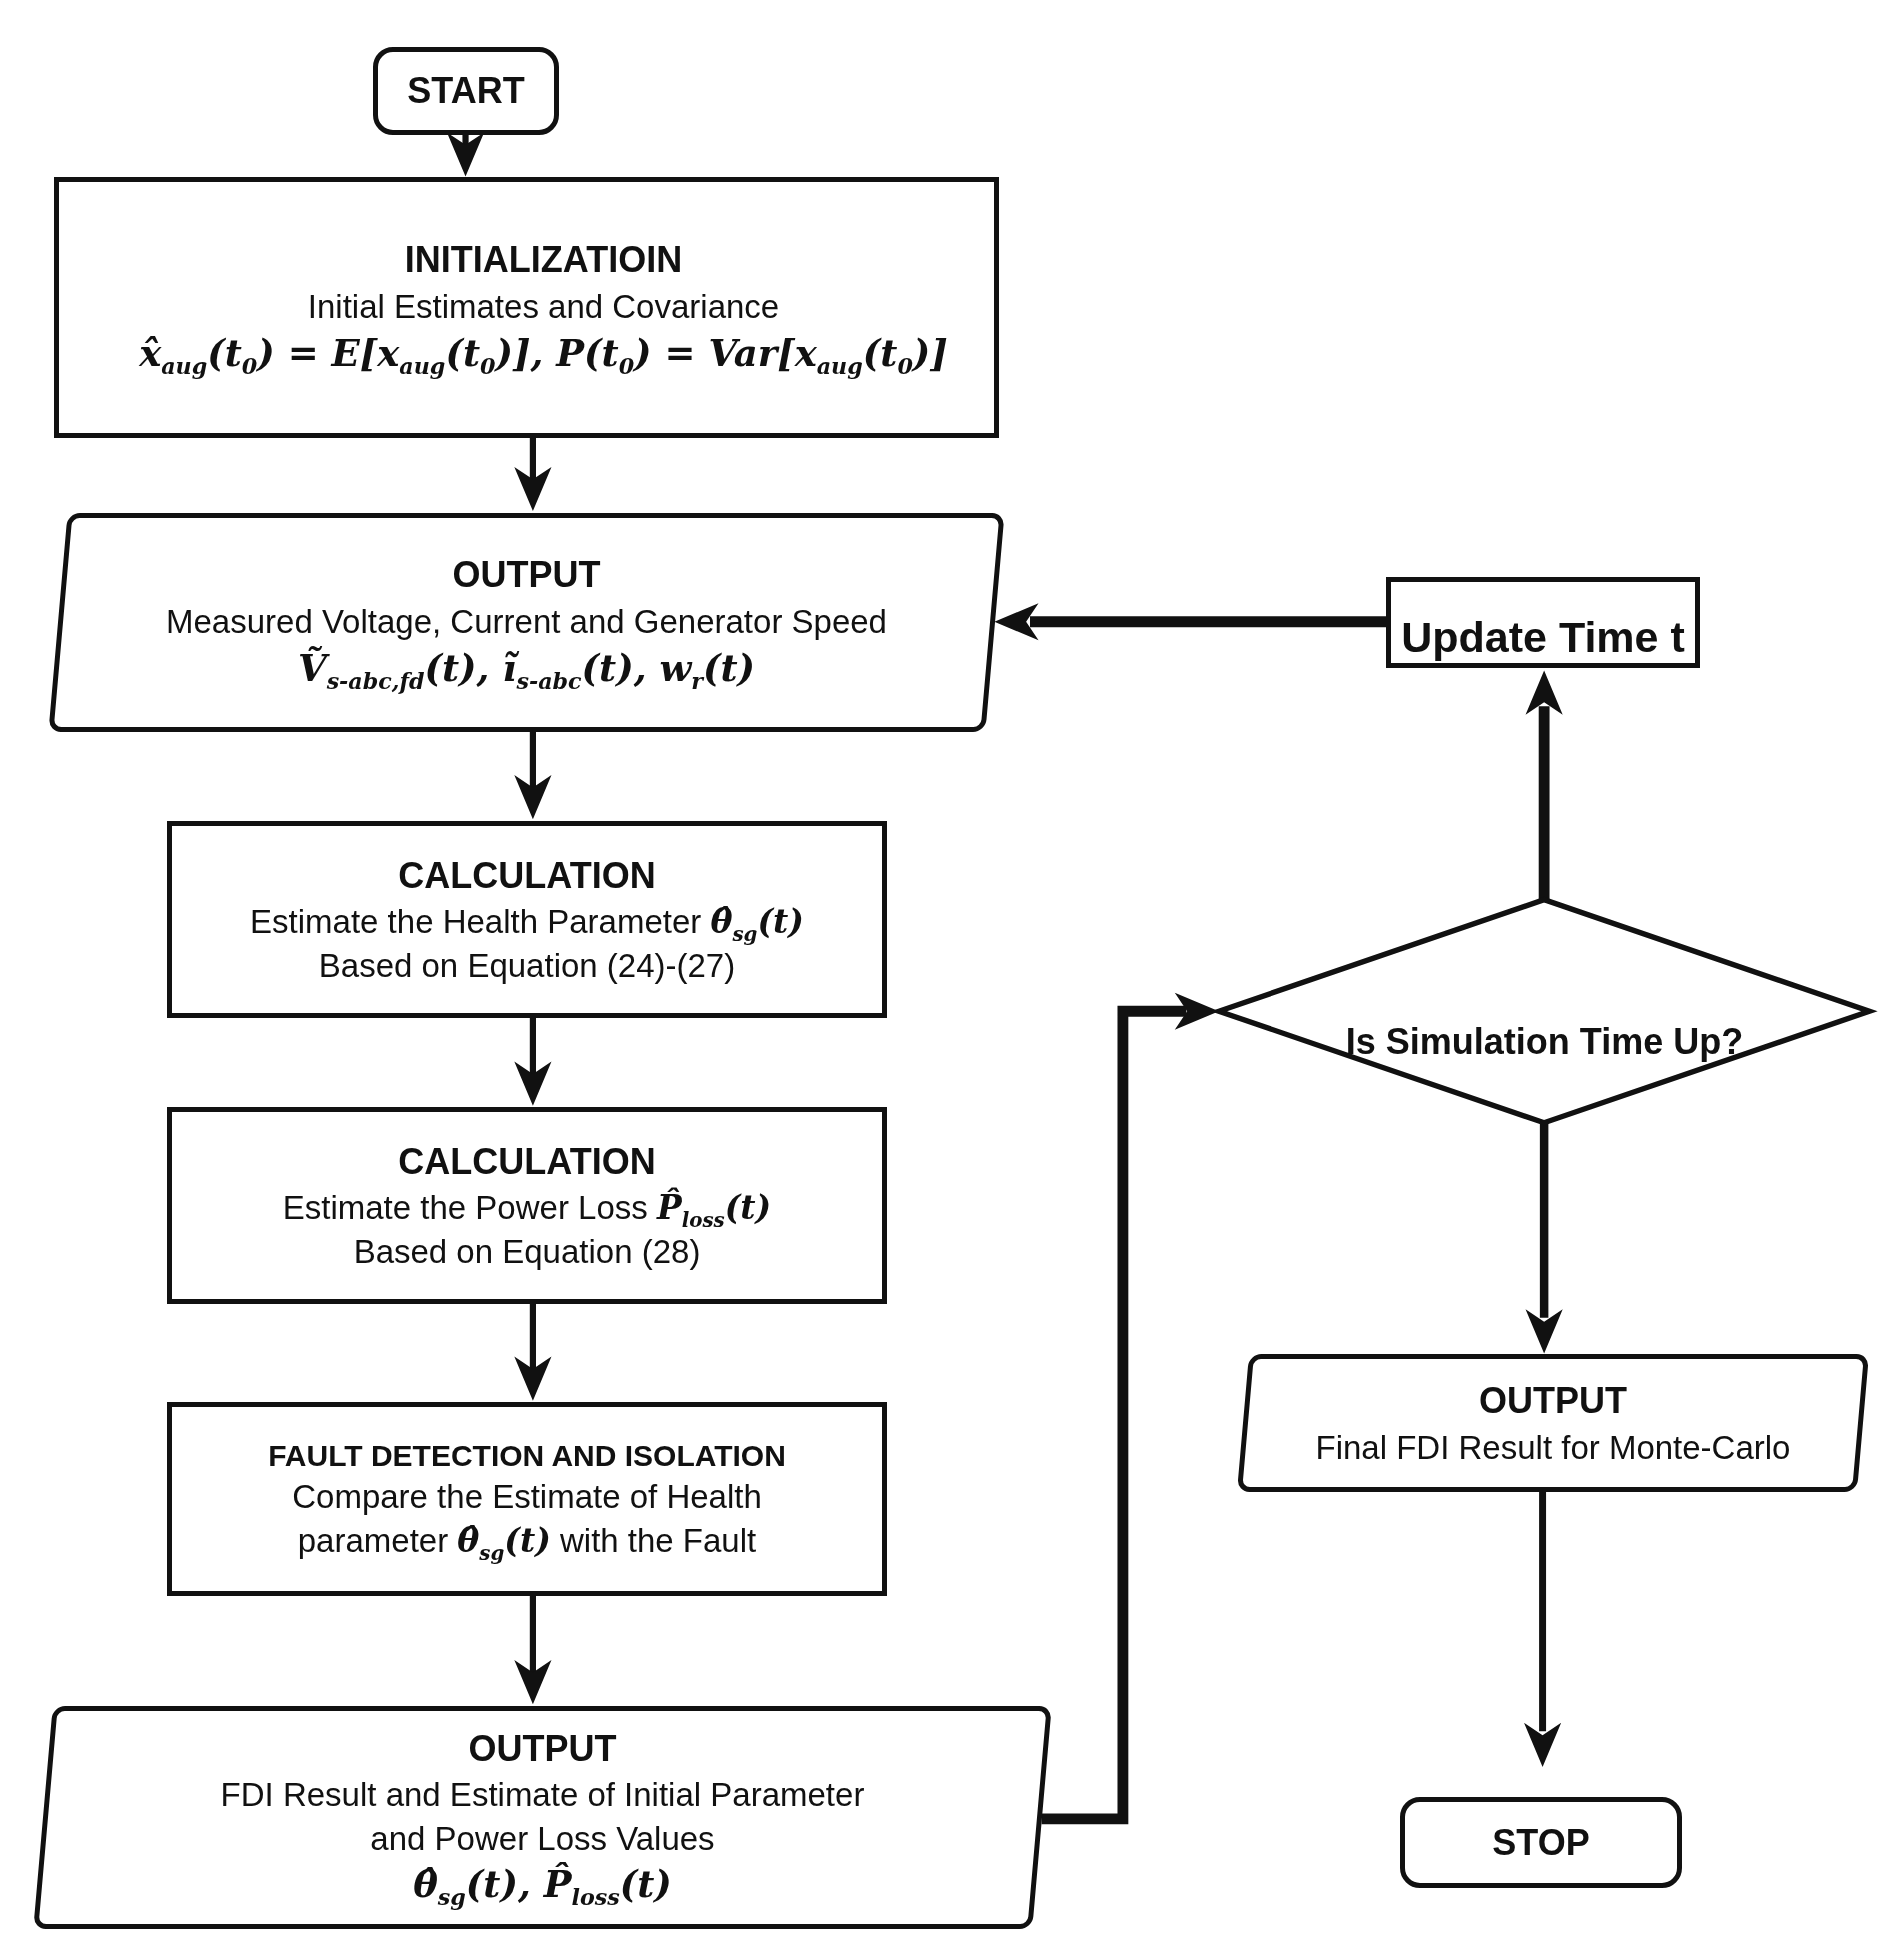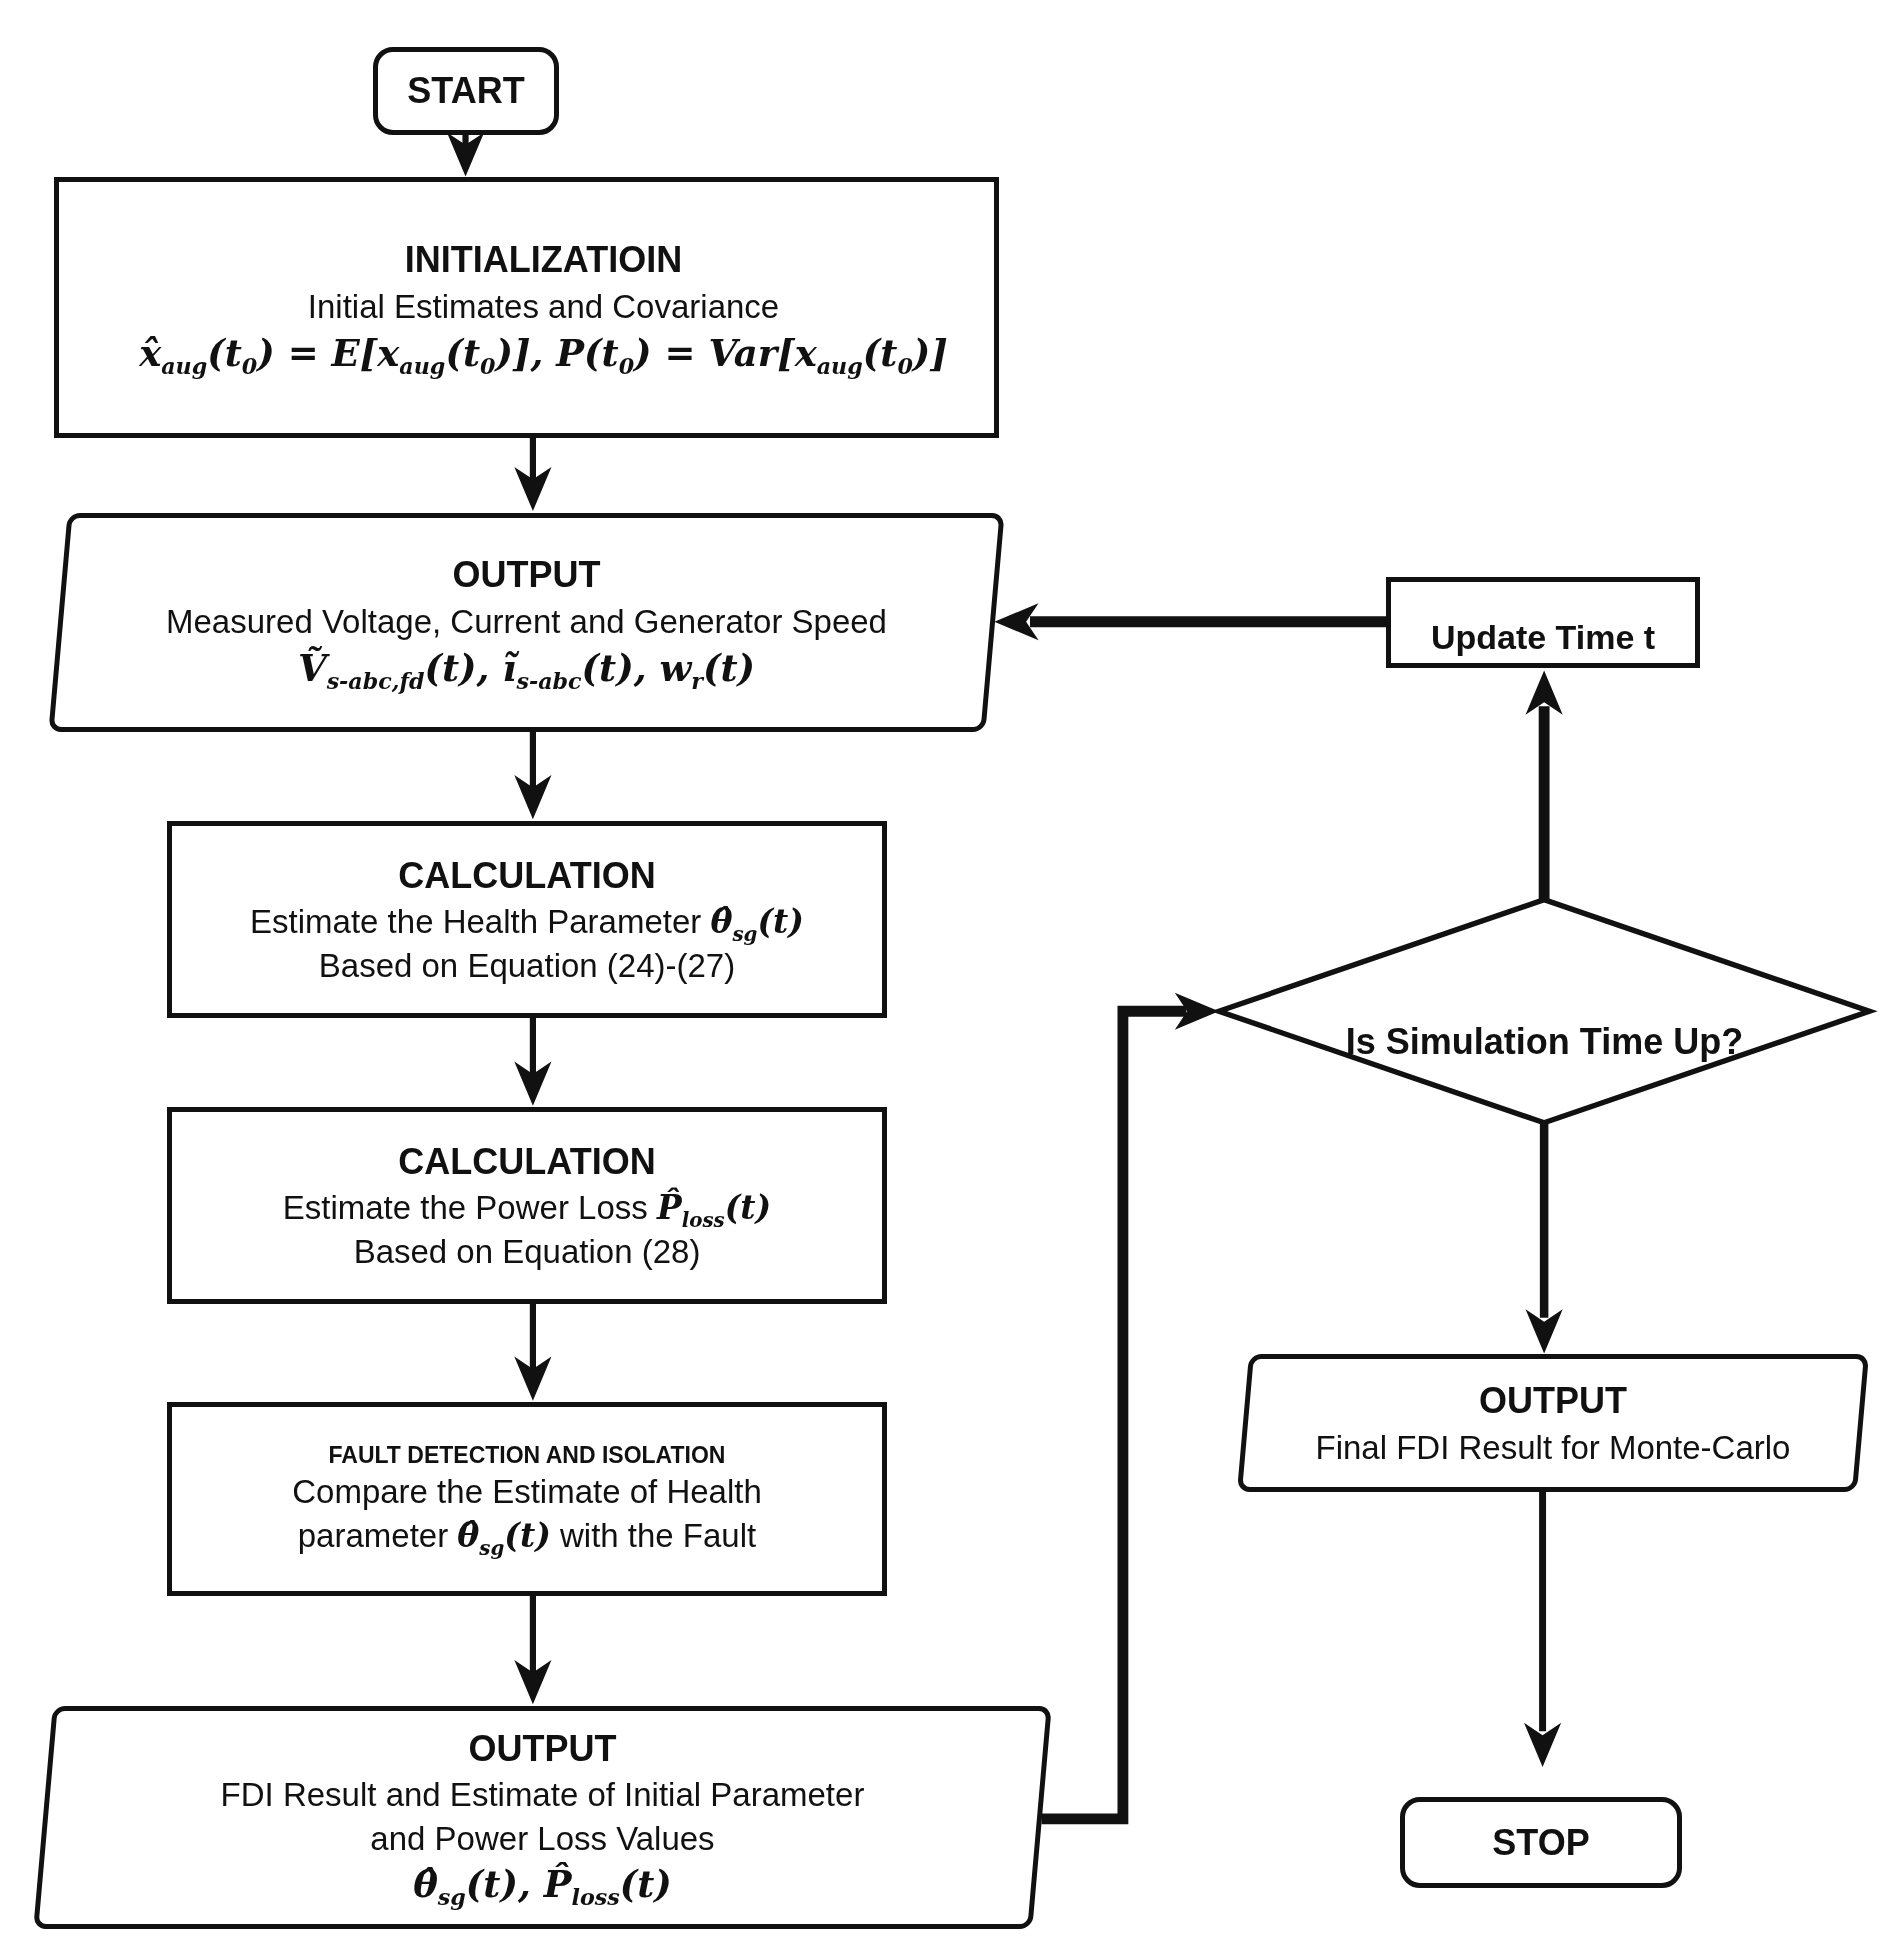--- a/index.html
+++ b/index.html
@@ -17,21 +17,21 @@
   .rect{border:5.4px solid #111111;}
   .terminator{border:5.4px solid #111111;border-radius:20px;}
   
   .io{background:transparent;border:none;}
   .io::before{content:"";position:absolute;inset:0;background:#ffffff;
               border:5.4px solid #111111;border-radius:12.4px;transform:skewX(-5deg);}
   .io > *{position:relative;}
   .diamond-label{position:absolute;display:flex;align-items:center;justify-content:center;
                  text-align:center;background:transparent;}
   .title{font-weight:bold;font-size:36px;line-height:1.35;}
-  .title-sm{font-weight:bold;font-size:23px;line-height:1.3;text-align:center;}
+  .title-sm{font-weight:bold;font-size:30px;line-height:1.3;text-align:center;}
   .body-line{font-size:33px;line-height:1.32;}
   .formula{font-family:"DejaVu Serif",serif;font-style:italic;font-weight:bold;
            font-size:37px;line-height:1.35;}
   .m{font-family:"DejaVu Serif",serif;font-style:italic;font-weight:bold;}
   sub{font-size:60%;line-height:0;}
   .big-label{font-weight:bold;font-size:36px;margin-top:30px;}
 </style>
 </head>
 <body>
 
@@ -102,21 +102,21 @@
   </div>
 
   <div class="node io" style="left:43px;top:1706px;width:999px;height:223px;">
     <div class="title">OUTPUT</div>
     <div class="body-line">FDI Result and Estimate of Initial Parameter</div>
     <div class="body-line">and Power Loss Values</div>
     <div class="formula">θ̂<sub>sg</sub>(t), P̂<sub>loss</sub>(t)</div>
   </div>
 
   <div class="node rect" style="left:1386px;top:577px;width:314px;height:91px;">
-    <div class="big-label" style="font-size:34px;">Update Time t</div>
+    <div class="big-label" style="font-size:43px;">Update Time t</div>
   </div>
 
   <div class="diamond-label big-label" style="left:1219px;top:900px;width:651px;height:223px;">
     <div>Is Simulation Time Up?</div>
   </div>
 
   <div class="node io" style="left:1243px;top:1354px;width:620px;height:138px;">
     <div class="title">OUTPUT</div>
     <div class="body-line">Final FDI Result for Monte-Carlo</div>
   </div>

